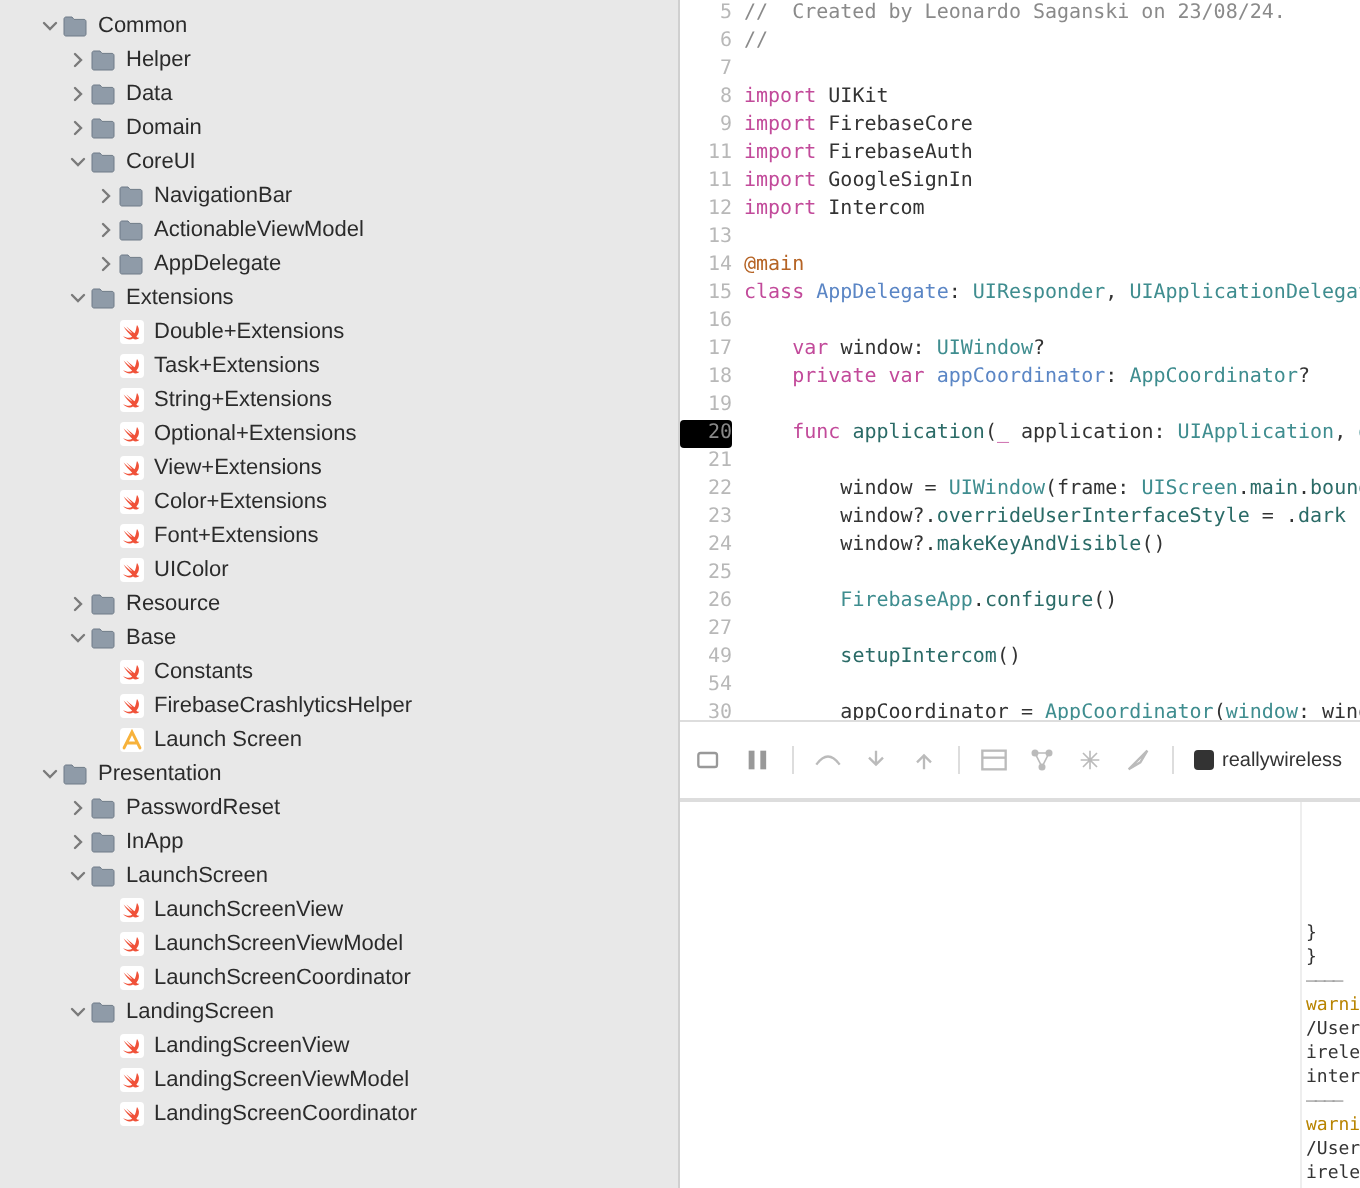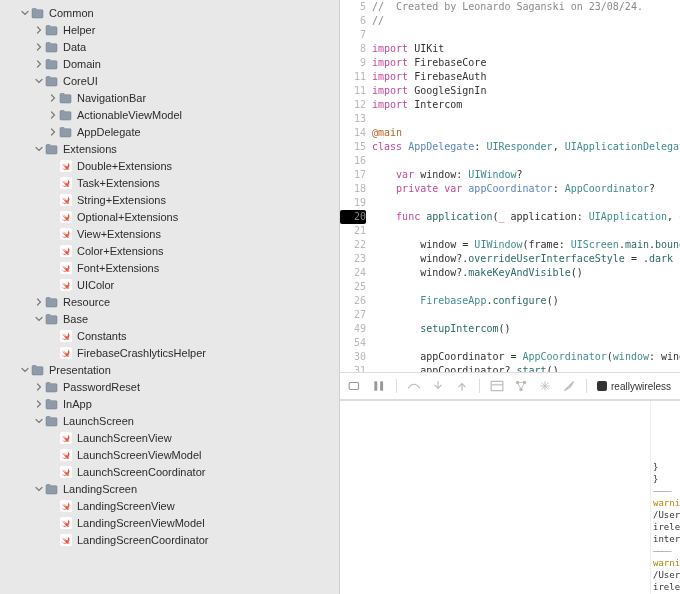--- a/index.html
+++ b/index.html
@@ -22,21 +22,21 @@
   .code .line{height:14px}
   .c-comment{color:#8a8a8a}
   .c-kw{color:#c24a9a}
   .c-type{color:#5b86c5}
   .c-type2{color:#3f8d8f}
   .c-attr{color:#b56324}
   .c-fn{color:#2b6b67}
   .c-param{color:#3f8d8f}
   .c-op{color:#333}
 
-  .debug-bar{height:28px;border-top:1px solid #ddd;border-bottom:1px solid #ddd;display:flex;align-items:center;gap:10px;padding:0 8px;color:#999}
+  .debug-bar{height:40px;border-top:1px solid #ddd;border-bottom:1px solid #ddd;display:flex;align-items:center;gap:10px;padding:0 8px;color:#999}
   .debug-bar .dbtn{width:14px;height:14px;display:inline-flex;align-items:center;justify-content:center}
   .debug-bar .sep{width:1px;height:14px;background:#ddd}
   .scheme{display:flex;align-items:center;gap:4px;color:#333;font-size:10px}
   .scheme .sq{width:10px;height:10px;background:#333;border-radius:2px}
 
   .console{flex:0 0 auto;height:194px;display:flex;border-top:1px solid #ddd}
   .console-left{flex:1;background:#fff}
   .console-right{width:30px;background:#fff;border-left:1px solid #eee;font-family:'SF Mono',Menlo,monospace;font-size:9px;line-height:12px;color:#333;overflow:hidden;padding:60px 2px 2px 2px}
   .console-right .warn{color:#b88400}
   .console-right .sepline{color:#999;letter-spacing:-1px}
@@ -301,20 +301,31 @@
     <div class="tree-row">
       <span class="indent" style="width: 48px;"></span>
       <span class="chev"></span>
       <span class="ico">
         <svg viewBox="0 0 14 14">
           <rect x="1" y="1" width="12" height="12" rx="2" fill="#fff"></rect>
           <path d="M9.5 3.5c1.5 2 1.2 4.2-.3 5.7.5.7 1 .8 1.5.6-.8 1.2-2.3 1.2-3.2.5-1.6.9-3.6.3-5-1.3 1.6 1 3.4 1.2 4.6.4C5.8 8 3.7 5.9 2.8 4.2c1.2 1.3 3.2 2.9 4.3 3.5C6 6.5 4.2 4.3 4.2 4.3c1.5 1.4 4 3.3 4 3.3.1-.1.3-.4.3-.4.6-1.1.6-2.6 1-3.7z" fill="#f05138"></path>
         </svg>
       </span>
       <span class="lbl">FirebaseCrashlyticsHelper</span>
+    </div>
+    <div class="tree-row">
+      <span class="indent" style="width: 48px;"></span>
+      <span class="chev"></span>
+      <span class="ico">
+        <svg viewBox="0 0 14 14">
+          <rect x="1" y="1" width="12" height="12" rx="2" fill="#fff"></rect>
+          <path d="M3 11L7 3l4 8M4.5 8.5h5" stroke="#f7b23b" stroke-width="1.4" fill="none" stroke-linecap="round"></path>
+        </svg>
+      </span>
+      <span class="lbl">Launch Screen</span>
     </div>
     <div class="tree-row">
       <span class="indent" style="width: 20px;"></span>
       <span class="chev">
         <svg viewBox="0 0 8 8">
           <path d="M1 2.5L4 5.5 7 2.5" stroke="currentColor" stroke-width="1.2" fill="none" stroke-linecap="round"></path>
         </svg>
       </span>
       <span class="ico">
         <svg viewBox="0 0 14 14">

